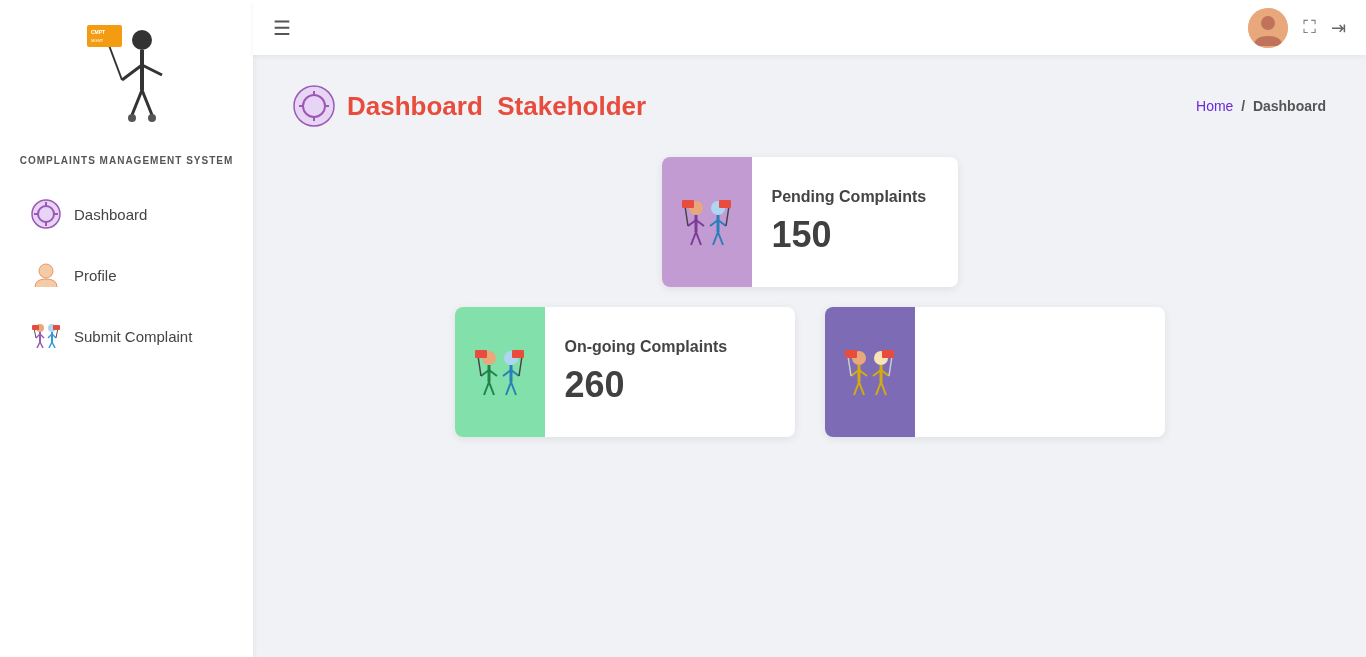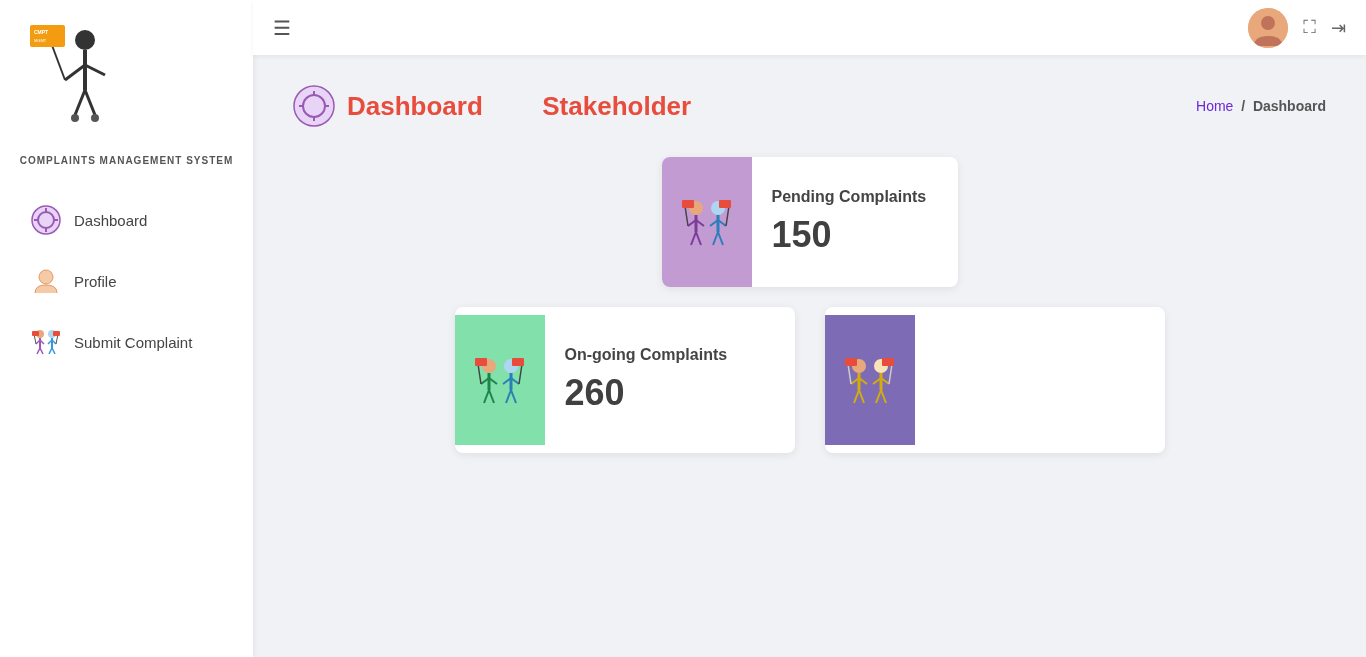--- a/index.html
+++ b/index.html
@@ -12,22 +12,22 @@
       display: flex;
       flex-direction: column;
       align-items: center;
       padding-top: 20px;
       box-shadow: 2px 0 5px rgba(0,0,0,0.05);
       flex-shrink: 0;
     }
     .logo-area {
       display: flex;
       flex-direction: column;
-      align-items: flex-start;
-      margin-bottom: 26px;
+      align-items: center;
+      margin-bottom: 20px;
     }
     .logo-figure {
       width: 100px;
       height: 130px;
       position: relative;
     }
     .logo-text {
       font-size: 10px;
       font-weight: bold;
       text-align: center;
@@ -147,21 +147,21 @@
       box-shadow: 0 2px 8px rgba(0,0,0,0.08);
       overflow: hidden;
     }
     .card-large {
       width: 296px;
       height: 130px;
       margin-bottom: 20px;
     }
     .card-medium {
       width: 340px;
-      height: 146px;
+      height: 130px;
     }
     .card-icon-block {
       width: 90px;
       height: 130px;
       display: flex;
       align-items: center;
       justify-content: center;
       flex-shrink: 0;
     }
     .card-icon-block.purple { background: #c39bd3; }
@@ -287,21 +287,21 @@
         <svg width="42" height="42" viewBox="0 0 42 42">
           <circle cx="21" cy="21" r="20" fill="#e8d5f5" stroke="#9b59b6" stroke-width="1.5"></circle>
           <circle cx="21" cy="21" r="11" fill="none" stroke="#9b59b6" stroke-width="2"></circle>
           <line x1="21" y1="10" x2="21" y2="6" stroke="#9b59b6" stroke-width="2"></line>
           <line x1="32" y1="21" x2="36" y2="21" stroke="#9b59b6" stroke-width="2"></line>
           <line x1="21" y1="32" x2="21" y2="36" stroke="#9b59b6" stroke-width="2"></line>
           <line x1="10" y1="21" x2="6" y2="21" stroke="#9b59b6" stroke-width="2"></line>
         </svg>
         <h1 class="page-title">
           <span>Dashboard</span>
-          &nbsp;<span style="color:#e74c3c;margin-left:45px;">Stakeholder</span>
+          &nbsp;<span style="color:#e74c3c;">Stakeholder</span>
         </h1>
       </div>
       <div class="breadcrumb">
         <a href="#">Home</a>
         &nbsp;<span>/</span>&nbsp;
         <span>Dashboard</span>
       </div>
     </div>
 
     <div class="cards-container">

